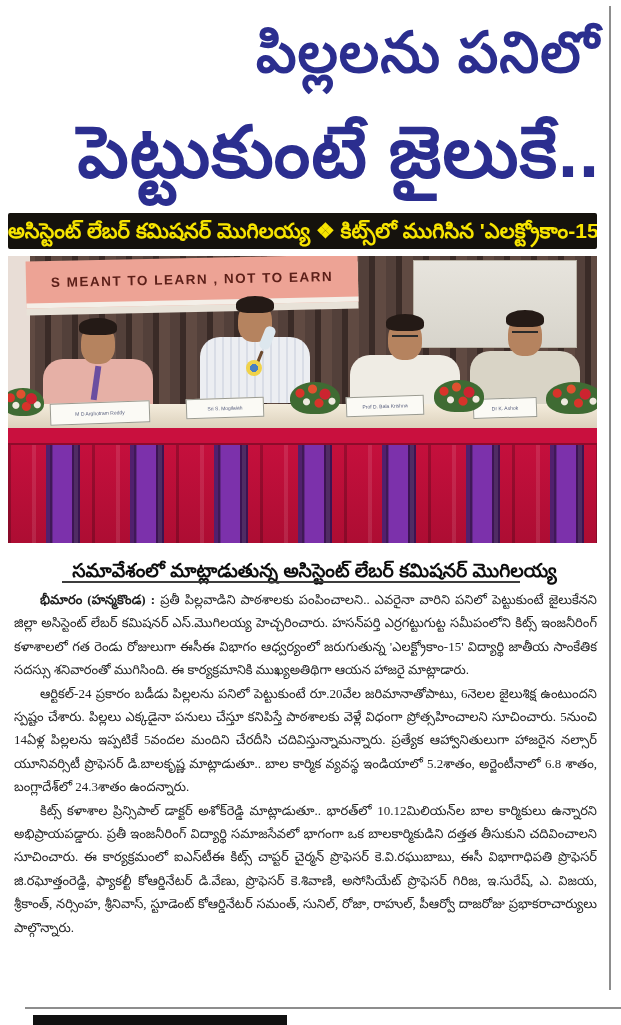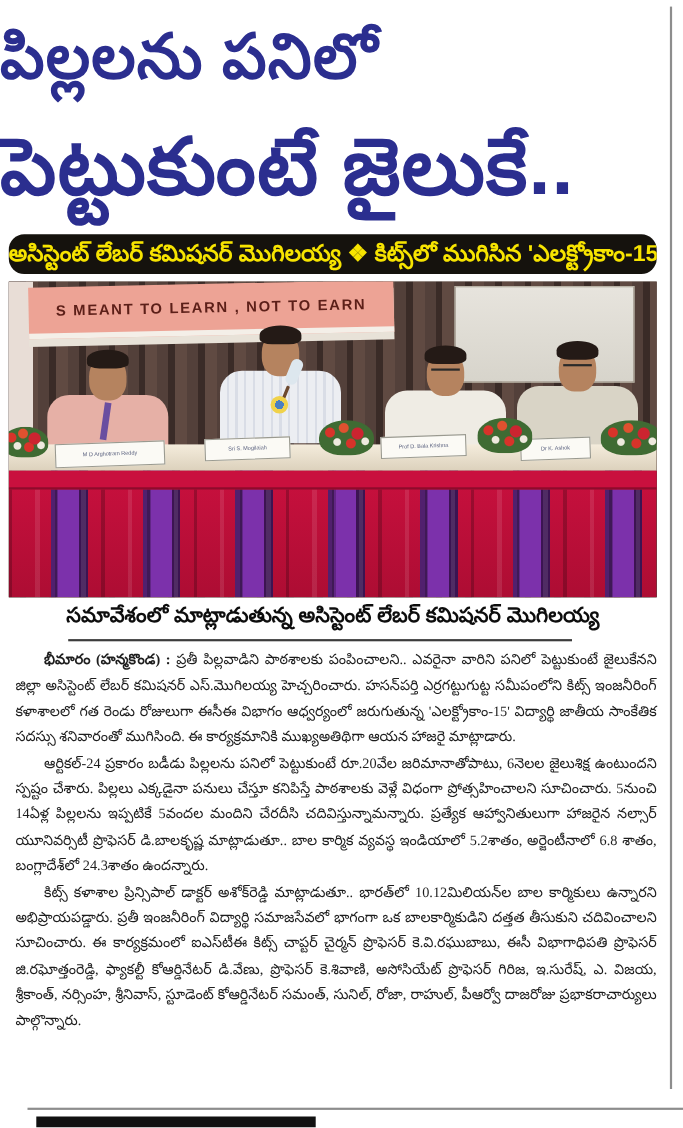--- a/index.html
+++ b/index.html
@@ -1,27 +1,27 @@
 <!DOCTYPE html>
 <html><head>
 <meta charset="utf-8">
 <style>
   html,body{margin:0;padding:0;background:#fff;}
   .page{position:relative;width:621px;height:1025px;background:#ffffff;overflow:hidden;
         font-family:"Liberation Sans",sans-serif;}
   
   .col-rule{position:absolute;left:609px;top:6px;width:2px;height:984px;background:#8d8d8d;}
   
-  .headline{position:absolute;top:4px;left:0;width:600px;text-align:left;margin:0;
+  .headline{position:absolute;top:4px;left:0;width:600px;text-align:right;margin:0;
             color:#2b2e8f;font-weight:bold;}
   .hl1{display:block;font-size:57px;line-height:96px;letter-spacing:1px;}
   .hl2{display:block;font-size:72px;line-height:104px;letter-spacing:1px;}
   
   .subhead{position:absolute;top:213px;left:8px;width:589px;height:36px;background:#15120d;
-           border-radius:14px;color:#f7e400;font-size:21px;font-weight:bold;text-align:center;
+           border-radius:2px;color:#f7e400;font-size:21px;font-weight:bold;text-align:center;
            line-height:36px;white-space:nowrap;overflow:hidden;}
   
   .photo{position:absolute;top:256px;left:8px;width:589px;height:287px;margin:0;overflow:hidden;
          background:
           repeating-linear-gradient(90deg,#53403a 0 10px,#3a2b27 10px 16px,#604a42 16px 27px),
           #4a372f;}
   .wall-strip{position:absolute;left:0;top:0;width:22px;height:155px;background:#e8ddd6;}
   .banner{position:absolute;left:18px;top:2px;width:332px;height:42px;background:#eda395;
           transform:rotate(-1.2deg);border-bottom:5px solid #f4efe8;box-shadow:0 7px 0 #e8e2d8;
           display:flex;align-items:center;justify-content:center;}
@@ -65,21 +65,21 @@
        background:
         repeating-linear-gradient(90deg,rgba(0,0,0,.22) 0 3px,transparent 3px 24px,
            rgba(255,255,255,.10) 24px 28px,transparent 28px 42px),
         repeating-linear-gradient(90deg,transparent 0 38px,#51206e 38px 44px,#7c31ab 44px 64px,
            #3c1452 64px 72px,transparent 72px 84px),
         linear-gradient(#c9103e,#ad0d33);}
   .skirt::before{content:'';position:absolute;top:0;left:0;right:0;height:15px;background:#c9103e;
        border-bottom:2px solid #8e0b2b;}
   
   .caption{position:absolute;top:548px;left:0;width:605px;text-align:center;color:#0d0d0d;
-       font-size:19px;font-weight:bold;margin:0;}
+       font-size:19px;font-weight:bold;margin:12px;}
   .cap-rule{position:absolute;top:581px;left:62px;width:458px;height:2px;background:#3c3c3c;}
   
   .body{position:absolute;top:588px;left:14px;width:583px;color:#1d1d1d;
        font-family:"Liberation Serif",serif;font-size:13px;line-height:23.4px;text-align:justify;}
   .body p{margin:0;text-indent:26px;}
   .body .lead{font-weight:bold;}
   
   .next-rule{position:absolute;top:1007px;left:25px;width:596px;height:2px;background:#8d8d8d;}
   .next-bar{position:absolute;top:1015px;left:33px;width:254px;height:12px;background:#111;}
 </style>

